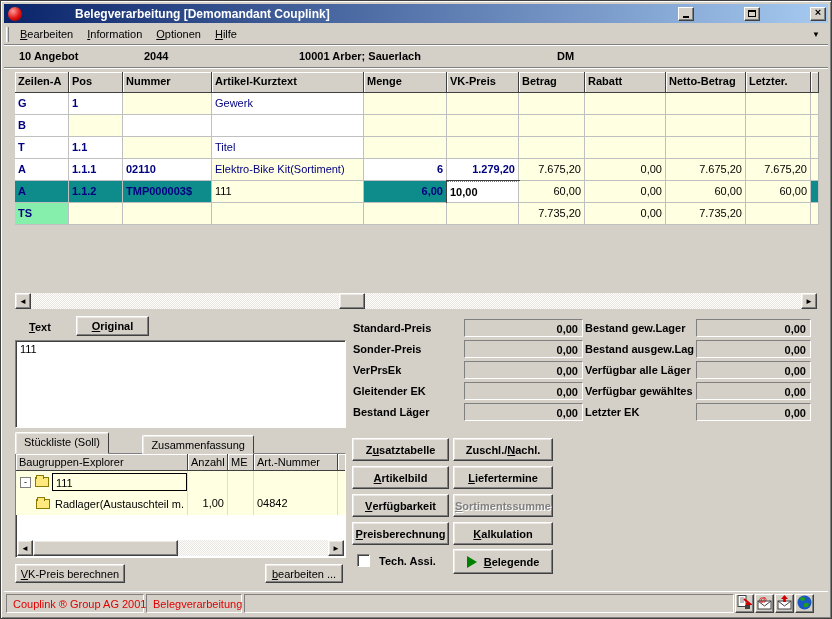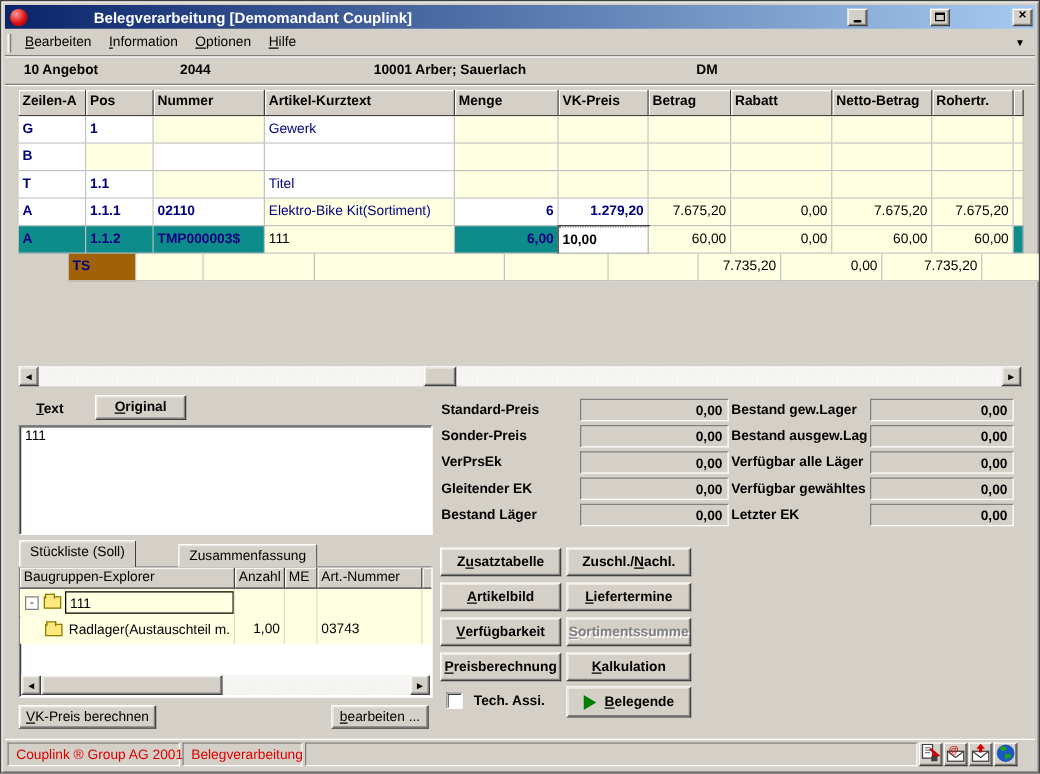--- a/index.html
+++ b/index.html
@@ -190,21 +190,21 @@
       <div class="grid-row grid-head">
         <div class="hcell" style="width: 54px;">Zeilen-A</div>
         <div class="hcell" style="width: 54px;">Pos</div>
         <div class="hcell" style="width: 89px;">Nummer</div>
         <div class="hcell" style="width: 152px;">Artikel-Kurztext</div>
         <div class="hcell" style="width: 83px;">Menge</div>
         <div class="hcell" style="width: 72px;">VK-Preis</div>
         <div class="hcell" style="width: 66px;">Betrag</div>
         <div class="hcell" style="width: 81px;">Rabatt</div>
         <div class="hcell" style="width: 80px;">Netto-Betrag</div>
-        <div class="hcell" style="width: 65px;">Rohertr.</div>
+        <div class="hcell" style="width: 65px;">Letzter.</div>
         <div class="hcell" style="width: 8px;"></div>
       </div>
       <div class="grid-row">
         <div class="cell navy bold" style="width: 54px; background: rgb(255, 255, 255);">G</div>
         <div class="cell navy bold" style="width: 54px; background: rgb(255, 255, 255);">1</div>
         <div class="cell navy bold" style="width: 89px; background: rgb(255, 255, 225);"></div>
         <div class="cell" style="width: 152px; background: rgb(255, 255, 255); color: rgb(0, 0, 128);">Gewerk</div>
         <div class="cell num navy bold" style="width: 83px; background: rgb(255, 255, 225);"></div>
         <div class="cell num navy bold" style="width: 72px; background: rgb(255, 255, 225);"></div>
         <div class="cell num" style="width: 66px; background: rgb(255, 255, 225); color: rgb(0, 0, 0);"></div>
@@ -259,21 +259,21 @@
         <div class="cell" style="width: 152px; background: rgb(255, 255, 225); color: rgb(0, 0, 0);">111</div>
         <div class="cell num navy bold" style="width: 83px; background: rgb(14, 139, 139);">6,00</div>
         <div class="cell num navy bold editcell" style="width: 72px; background: rgb(255, 255, 255); text-align: left; color: rgb(0, 0, 0);">10,00</div>
         <div class="cell num" style="width: 66px; background: rgb(255, 255, 225); color: rgb(0, 0, 0);">60,00</div>
         <div class="cell num" style="width: 81px; background: rgb(255, 255, 225); color: rgb(0, 0, 0);">0,00</div>
         <div class="cell num" style="width: 80px; background: rgb(255, 255, 225); color: rgb(0, 0, 0);">60,00</div>
         <div class="cell num" style="width: 65px; background: rgb(255, 255, 225); color: rgb(0, 0, 0);">60,00</div>
         <div class="cell" style="width: 8px; background: rgb(14, 139, 139); color: rgb(0, 0, 0);"></div>
       </div>
       <div class="grid-row">
-        <div class="cell navy bold" style="width: 54px; background: #a16207; margin-left: 40px;">TS</div>
+        <div class="cell navy bold" style="width: 54px; background: #86efac;">TS</div>
         <div class="cell navy bold" style="width: 54px; background: rgb(255, 255, 225);"></div>
         <div class="cell navy bold" style="width: 89px; background: rgb(255, 255, 225);"></div>
         <div class="cell" style="width: 152px; background: rgb(255, 255, 225); color: rgb(0, 0, 128);"></div>
         <div class="cell num navy bold" style="width: 83px; background: rgb(255, 255, 225);"></div>
         <div class="cell num navy bold" style="width: 72px; background: rgb(255, 255, 225);"></div>
         <div class="cell num" style="width: 66px; background: rgb(255, 255, 225); color: rgb(0, 0, 0);">7.735,20</div>
         <div class="cell num" style="width: 81px; background: rgb(255, 255, 225); color: rgb(0, 0, 0);">0,00</div>
         <div class="cell num" style="width: 80px; background: rgb(255, 255, 225); color: rgb(0, 0, 0);">7.735,20</div>
         <div class="cell num" style="width: 65px; background: rgb(255, 255, 225); color: rgb(0, 0, 0);"></div>
         <div class="cell" style="width: 8px; background: rgb(255, 255, 225); color: rgb(0, 0, 0);"></div>
@@ -340,21 +340,21 @@
           <div class="tree-cell" style="width: 84px; text-align: left;"></div>
         </div>
         <div class="tree-row">
           <div class="tree-cell tree-first" style="width: 172px;">
             <span style="width: 16px; flex: 0 0 auto;"></span>
             <span class="folder"></span>
             <span style="padding: 0px 2px;">Radlager(Austauschteil m. L</span>
           </div>
           <div class="tree-cell" style="width: 40px; text-align: right;">1,00</div>
           <div class="tree-cell" style="width: 26px; text-align: left;"></div>
-          <div class="tree-cell" style="width: 84px; text-align: left;">03743</div>
+          <div class="tree-cell" style="width: 84px; text-align: left;">04842</div>
         </div>
       </div>
     <div class="hscroll tree-scroll">
       <div class="sb-btn">◄</div>
       <div class="sb-track">
         <div class="sb-thumb" style="left:0; width:145px;"></div>
       </div>
       <div class="sb-btn">►</div>
     </div>
   </div>

